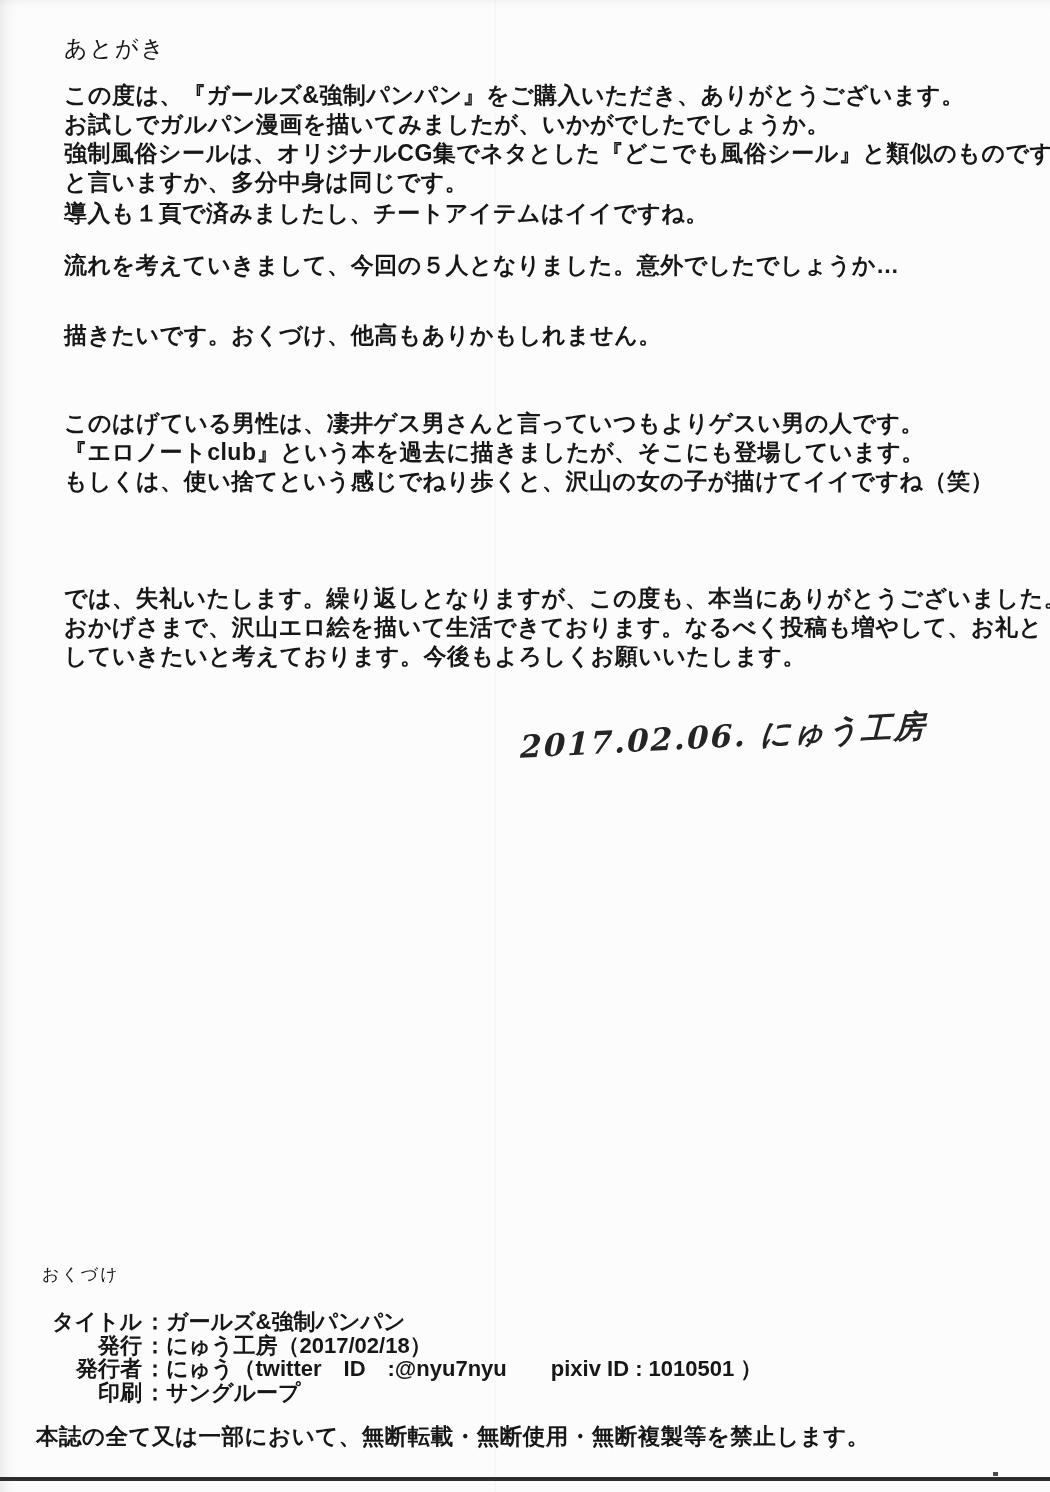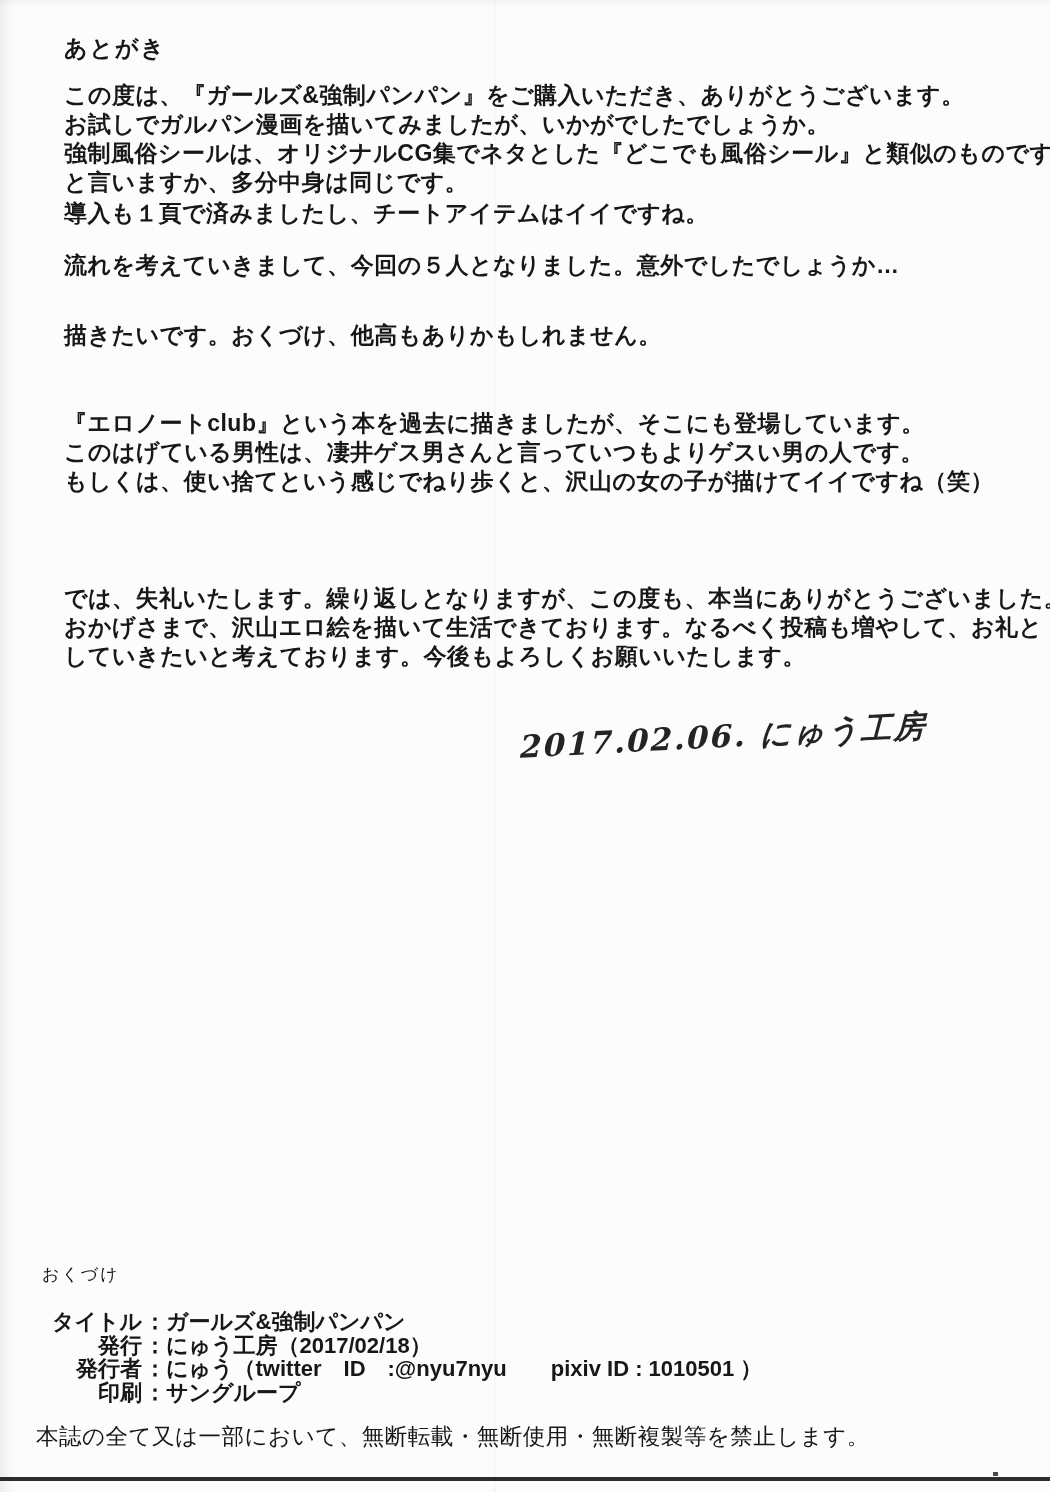--- a/index.html
+++ b/index.html
@@ -14,21 +14,21 @@
     background: #fcfcfc;
     overflow: hidden;
     font-family: "Liberation Sans", sans-serif;
     color: #171717;
     box-shadow: inset 14px 0 18px -14px rgba(0,0,0,0.12), inset 0 10px 14px -12px rgba(0,0,0,0.08);
   }
   .heading {
     position: absolute;
     left: 64px;
     font-size: 23px;
-    font-weight: 700;
+    font-weight: 400;
     letter-spacing: 2px;
     white-space: nowrap;
   }
   .para {
     position: absolute;
     left: 64px;
     font-size: 23px;
     font-weight: 600;
     line-height: 29px;
     letter-spacing: 0.5px;
@@ -66,21 +66,21 @@
     white-space: nowrap;
   }
   .colophon-row { display: flex; text-align: right; }
   .colophon-row .label { display: inline-block; width: 100px; }
   .colophon-row .sep { display: inline-block; width: 24px; }
   .notice {
     position: absolute;
     left: 36px;
     top: 1421px;
     font-size: 22.5px;
-    font-weight: 400;
+    font-weight: 700;
     letter-spacing: 0.5px;
     white-space: nowrap;
   }
   .scan-edge-line {
     position: absolute;
     left: 0;
     top: 1477px;
     width: 1050px;
     height: 4px;
     background: #2d2d2d;
@@ -124,22 +124,22 @@
 
   <div class="para" style="top:251px;">
     <div>流れを考えていきまして、今回の５人となりました。意外でしたでしょうか…</div>
   </div>
 
   <div class="para" style="top:321px;">
     <div>描きたいです。おくづけ、他高もありかもしれません。</div>
   </div>
 
   <div class="para" style="top:409px;">
+    <div>このはげている男性は、凄井ゲス男さんと言っていつもよりゲスい男の人です。</div>
     <div>『エロノートclub』という本を過去に描きましたが、そこにも登場しています。</div>
-    <div>このはげている男性は、凄井ゲス男さんと言っていつもよりゲスい男の人です。</div>
     <div>もしくは、使い捨てという感じでねり歩くと、沢山の女の子が描けてイイですね（笑）</div>
   </div>
 
   <div class="para" style="top:584px;">
     <div>では、失礼いたします。繰り返しとなりますが、この度も、本当にありがとうございました。</div>
     <div>おかげさまで、沢山エロ絵を描いて生活できております。なるべく投稿も増やして、お礼と</div>
     <div>していきたいと考えております。今後もよろしくお願いいたします。</div>
   </div>
 
   <div class="signature">2017.02.06. にゅう工房</div>

